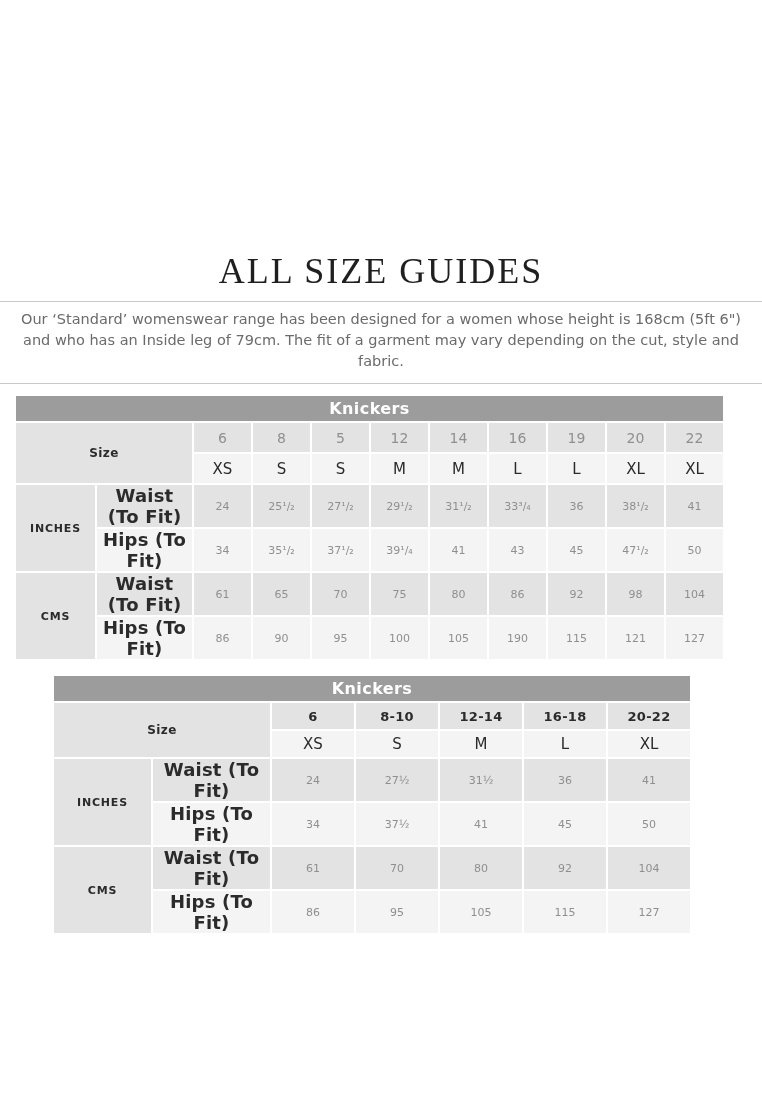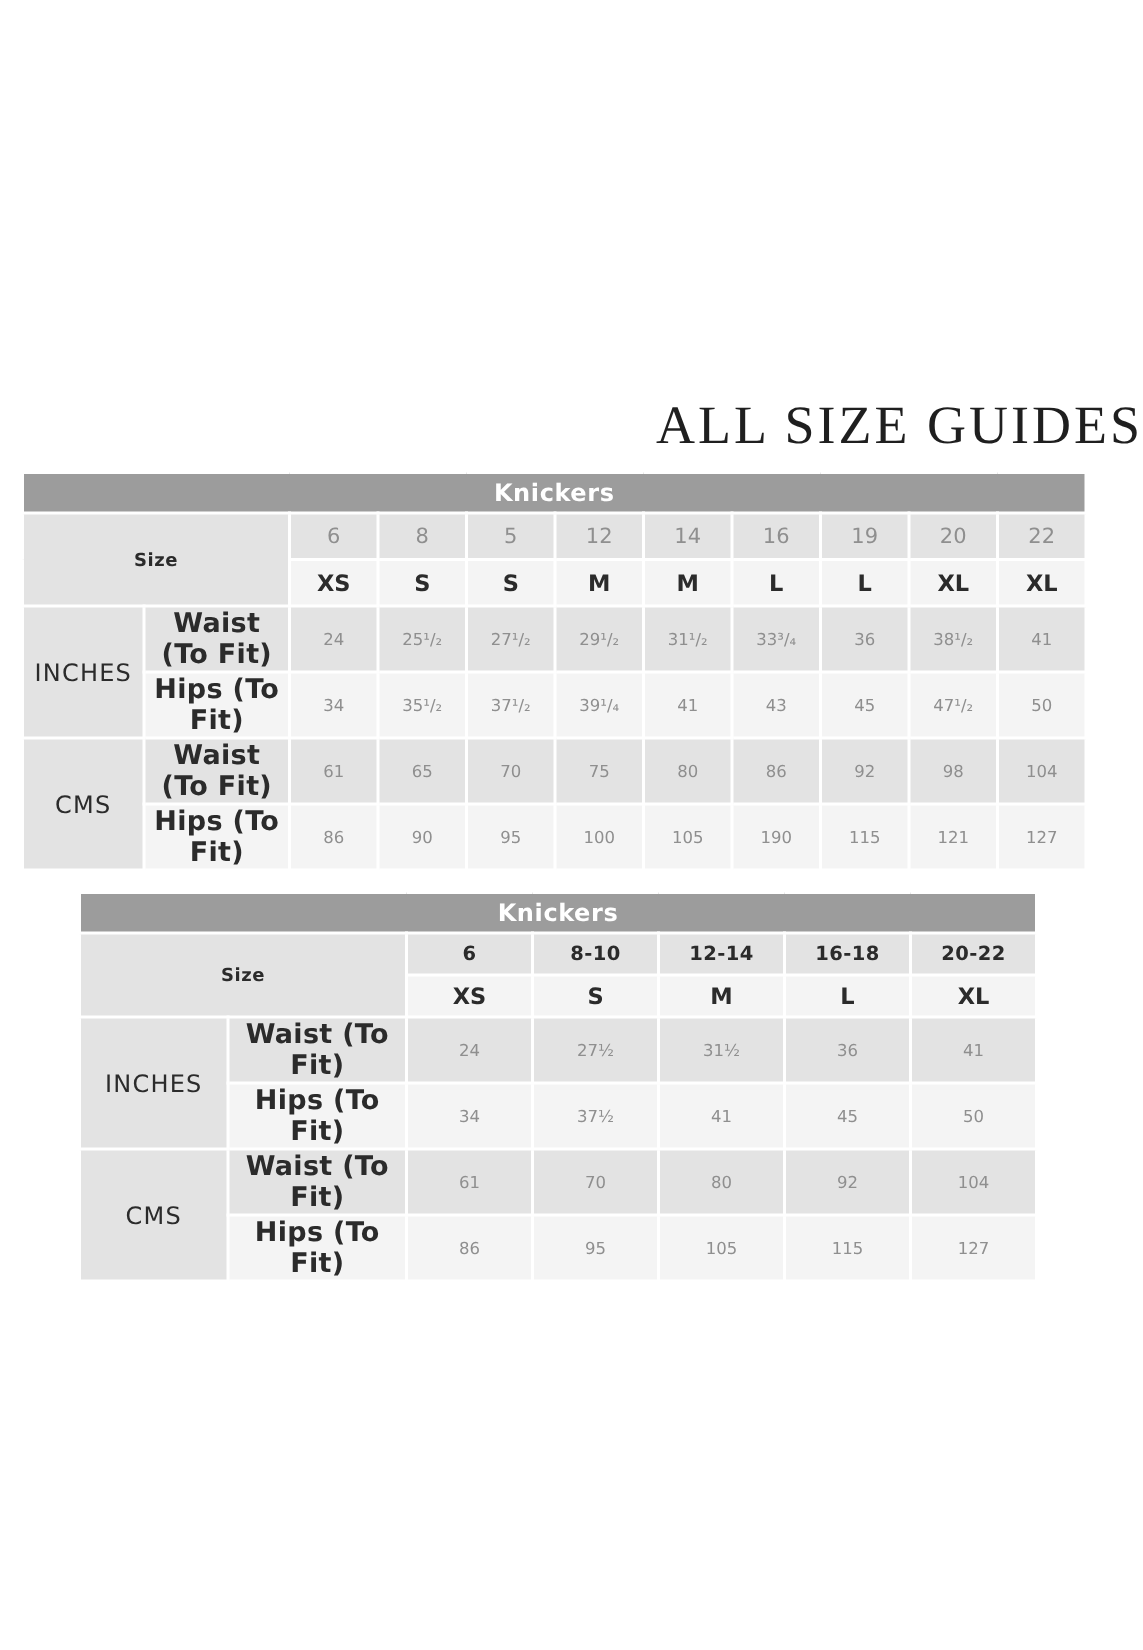--- a/index.html
+++ b/index.html
@@ -6,21 +6,21 @@
     --header-bg:#9c9c9c; --header-text:#ffffff;
     --stripe-dark:#e3e3e3; --stripe-light:#f4f4f4;
     --value-text:#8f8f8f; --label-text:#2b2b2b;
     --divider:#c9c9c9; --paragraph-text:#6b6b6b; --title-text:#1f1f1f;
   }
   html,body{margin:0;padding:0;background:#ffffff;}
   body{width:762px;height:1100px;overflow:hidden;font-family:"DejaVu Sans",sans-serif;}
   .page{padding-top:250px;}
   .page-title{
     font-family:"Liberation Serif",serif;font-weight:400;font-size:36px;
-    letter-spacing:2px;color:var(--title-text);text-align:right;margin:12px 0 9px 0;
+    letter-spacing:2px;color:var(--title-text);text-align:center;margin:0 0 9px 0;
   }
   .intro{
     border-top:1px solid var(--divider);border-bottom:1px solid var(--divider);
     padding:7px 12px 11px;text-align:center;
   }
   .intro p{
     margin:0;color:var(--paragraph-text);font-size:14.5px;line-height:21px;
     font-family:"DejaVu Sans",sans-serif;
   }
   .table-wrap.t1{width:711px;margin:10px 0 0 14px;}
@@ -36,35 +36,38 @@
   .t1 td{height:29px;} .t2 td{height:26px;}
   .t1 .t-head,.t2 .t-head{height:25px;text-align:center;}
   .dark{background:var(--stripe-dark);}
   .light{background:var(--stripe-light);}
   .size-cell{
     background:var(--stripe-dark);font-weight:bold;font-size:12px;
     color:var(--label-text);letter-spacing:.4px;
   }
   .num-muted{color:var(--value-text);font-size:14px;}
   .num-bold{color:var(--label-text);font-weight:bold;font-size:13px;letter-spacing:.3px;}
-  .letter-cell{color:var(--label-text);font-weight:bold;font-size:15px;}
+  .letter-cell{color:var(--label-text);font-weight:normal;font-size:15px;}
   .unit-cell{
     background:var(--stripe-dark);color:var(--label-text);
-    font-weight:normal;font-size:16px;letter-spacing:.8px;
+    font-weight:bold;font-size:11px;letter-spacing:.8px;
   }
   .mlabel-cell{color:var(--label-text);font-weight:bold;font-size:18px;letter-spacing:.2px;}
   .val-cell{color:var(--value-text);font-size:11px;}
   .t1 col.c-unit{width:81px;} .t1 col.c-label{width:97px;}
   .t2 col.c-unit{width:99px;} .t2 col.c-label{width:119px;}
 </style>
 </head>
 <body>
 
 <div class="page">
   <h1 class="page-title">ALL SIZE GUIDES</h1>
+  <div class="intro">
+    <p>Our ‘Standard’ womenswear range has been designed for a women whose height is 168cm (5ft 6") and who has an Inside leg of 79cm. The fit of a garment may vary depending on the cut, style and fabric.</p>
+  </div>
   <div class="table-wrap t1">
       <table class="size-table">
         <colgroup>
           <col class="c-unit">
           <col class="c-label">
           <col class="c-data">
           <col class="c-data">
           <col class="c-data">
           <col class="c-data">
           <col class="c-data">

